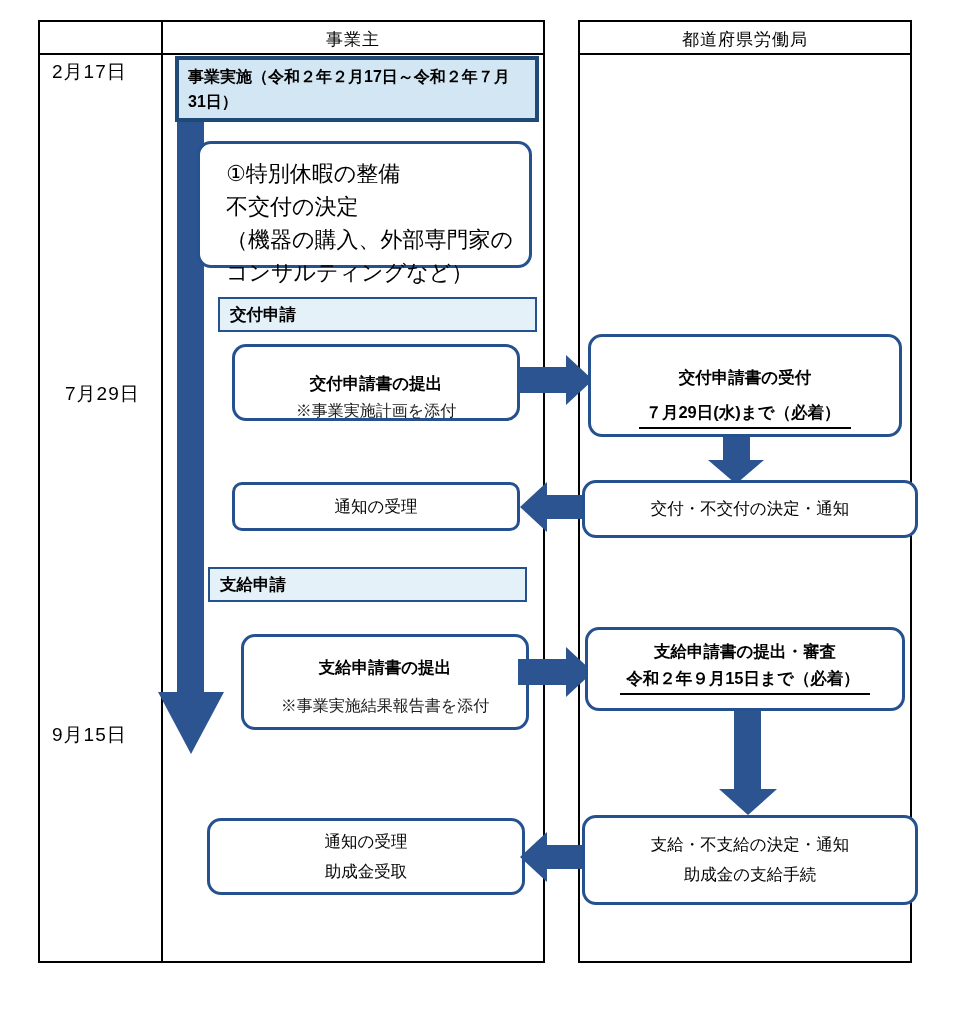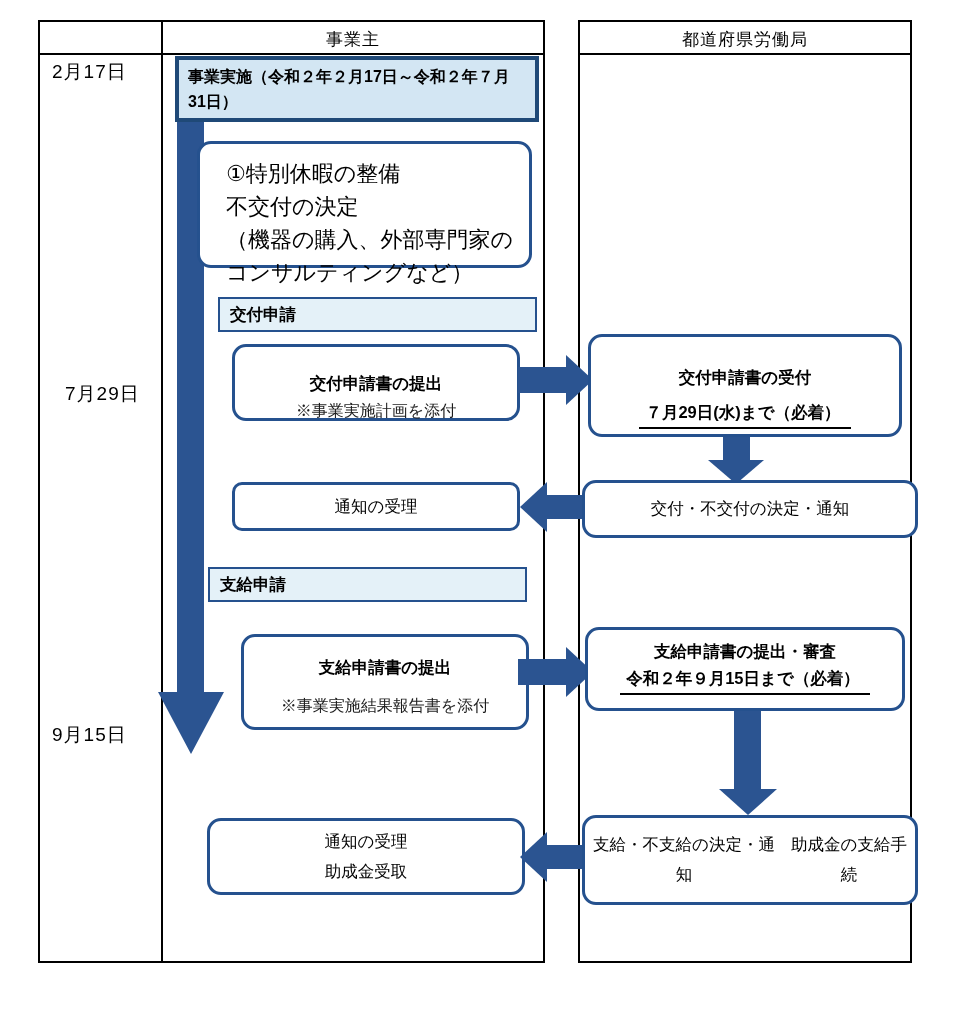--- a/index.html
+++ b/index.html
@@ -121,18 +121,18 @@
   <div class="head head-down" style="left:719px;top:789px;border-left-width:29px;border-right-width:29px;border-top-width:26px;"></div>
 
   <div class="round-box c" style="left:207px;top:818px;width:318px;height:77px;display:flex;flex-direction:column;align-items:center;justify-content:center;line-height:1.8;">
     <div class="t-norm">通知の受理</div>
     <div class="t-norm">助成金受取</div>
   </div>
 
   <div class="head head-left" style="left:520px;top:832px;"></div>
   <div class="shaft" style="left:547px;top:845px;width:38px;height:24px;"></div>
 
-  <div class="round-box c" style="left:582px;top:815px;width:336px;height:90px;display:flex;flex-direction:row;align-items:center;justify-content:center;line-height:1.8;">
+  <div class="round-box c" style="left:582px;top:815px;width:336px;height:90px;display:flex;flex-direction:column;align-items:center;justify-content:center;line-height:1.8;">
     <div class="t-norm">支給・不支給の決定・通知</div>
     <div class="t-norm">助成金の支給手続</div>
   </div>
 
 </div>
 
 </body></html>

